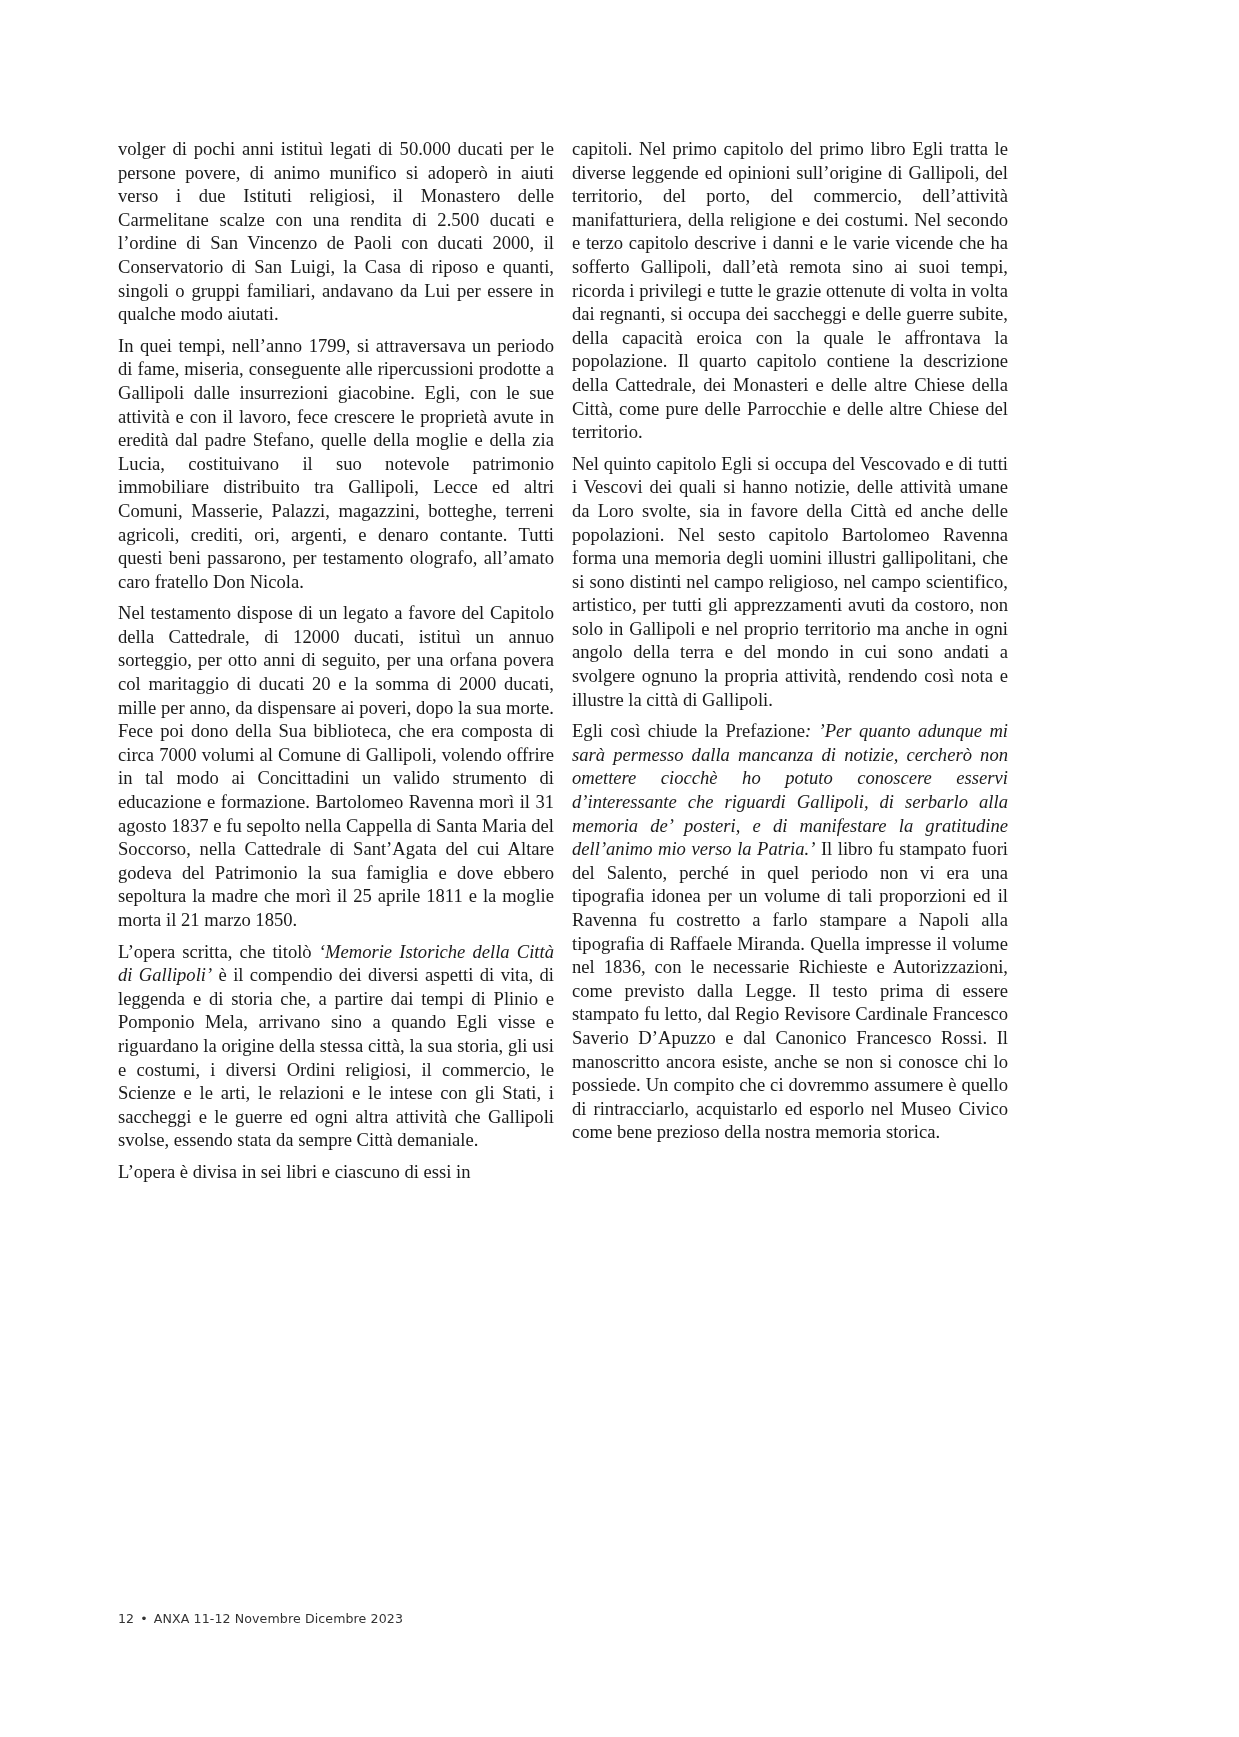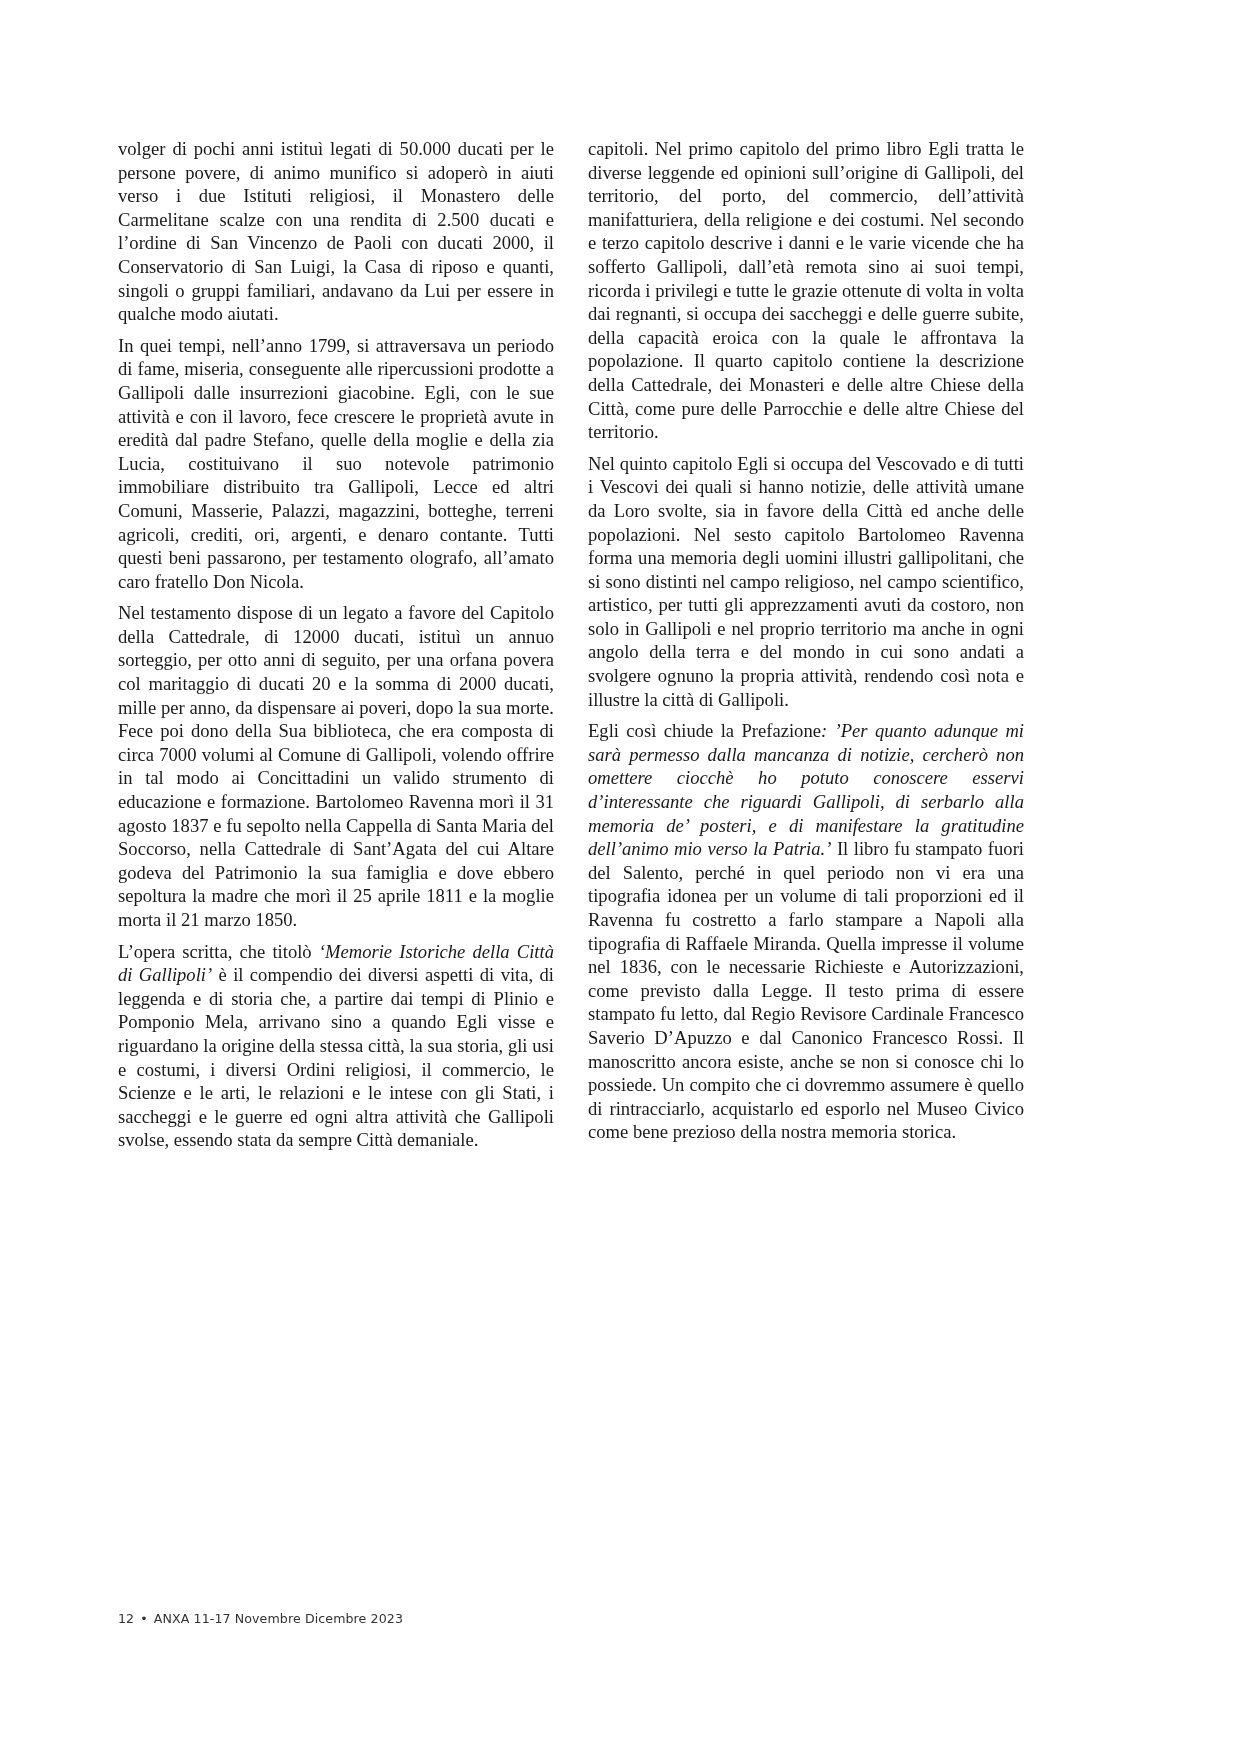--- a/index.html
+++ b/index.html
@@ -5,46 +5,47 @@
   html, body { margin: 0; padding: 0; background: #ffffff; }
   body { width: 1239px; height: 1737px; position: relative; overflow: hidden; }
   .page { position: absolute; left: 0; top: 0; width: 1239px; height: 1737px; background: #fff; }
   .col {
     position: absolute; top: 137px; width: 436px;
     font-family: "Liberation Serif", serif;
     font-size: 18.6px; line-height: 23.6px; color: #1a1a1a;
     text-align: justify;
   }
   .col-left { left: 118px; }
-  .col-right { left: 588px; }
+  .col-right { left: 572px; }
   .col p { margin: 0; }
   .col p + p { margin-top: 8px; }
   .bi { font-weight: normal; font-style: italic; }
   .footer {
     position: absolute; left: 118px; top: 1611px;
     font-family: "DejaVu Sans", sans-serif;
     font-size: 12.6px; color: #333; letter-spacing: 0.1px;
   }
   .footer .dot { margin: 0 6px; }
 </style>
 </head>
 <body>
 
 <div class="page">
 
   <div class="col col-left">
     <p>volger di pochi anni istituì legati di 50.000 ducati per le persone povere, di animo munifico si adoperò in aiuti verso i due Istituti religiosi, il Monastero delle Carmelitane scalze con una rendita di 2.500 ducati e l’ordine di San Vincenzo de Paoli con ducati 2000, il Conservatorio di San Luigi, la Casa di riposo e quanti, singoli o gruppi familiari, andavano da Lui per essere in qualche modo aiutati.</p>
     <p>In quei tempi, nell’anno 1799, si attraversava un periodo di fame, miseria, conseguente alle ripercussioni prodotte a Gallipoli dalle insurrezioni giacobine. Egli, con le sue attività e con il lavoro, fece crescere le proprietà avute in eredità dal padre Stefano, quelle della moglie e della zia Lucia, costituivano il suo notevole patrimonio immobiliare distribuito tra Gallipoli, Lecce ed altri Comuni, Masserie, Palazzi, magazzini, botteghe, terreni agricoli, crediti, ori, argenti, e denaro contante. Tutti questi beni passarono, per testamento olografo, all’amato caro fratello Don Nicola.</p>
     <p>Nel testamento dispose di un legato a favore del Capitolo della Cattedrale, di 12000 ducati, istituì un annuo sorteggio, per otto anni di seguito, per una orfana povera col maritaggio di ducati 20 e la somma di 2000 ducati, mille per anno, da dispensare ai poveri, dopo la sua morte. Fece poi dono della Sua biblioteca, che era composta di circa 7000 volumi al Comune di Gallipoli, volendo offrire in tal modo ai Concittadini un valido strumento di educazione e formazione. Bartolomeo Ravenna morì il 31 agosto 1837 e fu sepolto nella Cappella di Santa Maria del Soccorso, nella Cattedrale di Sant’Agata del cui Altare godeva del Patrimonio la sua famiglia e dove ebbero sepoltura la madre che morì il 25 aprile 1811 e la moglie morta il 21 marzo 1850.</p>
     <p><span>L’opera scritta, che titolò </span><span class="bi">‘Memorie Istoriche della Città di Gallipoli’</span><span> è il compendio dei diversi aspetti di vita, di leggenda e di storia che, a partire dai tempi di Plinio e Pomponio Mela, arrivano sino a quando Egli visse e riguardano la origine della stessa città, la sua storia, gli usi e costumi, i diversi Ordini religiosi, il commercio, le Scienze e le arti, le relazioni e le intese con gli Stati, i saccheggi e le guerre ed ogni altra attività che Gallipoli svolse, essendo stata da sempre Città demaniale.</span></p>
+    <p>L’opera è divisa in sei libri e ciascuno di essi in</p>
   </div>
 
   <div class="col col-right">
     <p>capitoli. Nel primo capitolo del primo libro Egli tratta le diverse leggende ed opinioni sull’origine di Gallipoli, del territorio, del porto, del commercio, dell’attività manifatturiera, della religione e dei costumi. Nel secondo e terzo capitolo descrive i danni e le varie vicende che ha sofferto Gallipoli, dall’età remota sino ai suoi tempi, ricorda i privilegi e tutte le grazie ottenute di volta in volta dai regnanti, si occupa dei saccheggi e delle guerre subite, della capacità eroica con la quale le affrontava la popolazione. Il quarto capitolo contiene la descrizione della Cattedrale, dei Monasteri e delle altre Chiese della Città, come pure delle Parrocchie e delle altre Chiese del territorio.</p>
     <p>Nel quinto capitolo Egli si occupa del Vescovado e di tutti i Vescovi dei quali si hanno notizie, delle attività umane da Loro svolte, sia in favore della Città ed anche delle popolazioni. Nel sesto capitolo Bartolomeo Ravenna forma una memoria degli uomini illustri gallipolitani, che si sono distinti nel campo religioso, nel campo scientifico, artistico, per tutti gli apprezzamenti avuti da costoro, non solo in Gallipoli e nel proprio territorio ma anche in ogni angolo della terra e del mondo in cui sono andati a svolgere ognuno la propria attività, rendendo così nota e illustre la città di Gallipoli.</p>
     <p><span>Egli così chiude la Prefazione</span><span class="bi">: ’Per quanto adunque mi sarà permesso dalla mancanza di notizie, cercherò non omettere ciocchè ho potuto conoscere esservi d’interessante che riguardi Gallipoli, di serbarlo alla memoria de’ posteri, e di manifestare la gratitudine dell’animo mio verso la Patria.’</span><span> Il libro fu stampato fuori del Salento, perché in quel periodo non vi era una tipografia idonea per un volume di tali proporzioni ed il Ravenna fu costretto a farlo stampare a Napoli alla tipografia di Raffaele Miranda. Quella impresse il volume nel 1836, con le necessarie Richieste e Autorizzazioni, come previsto dalla Legge. Il testo prima di essere stampato fu letto, dal Regio Revisore Cardinale Francesco Saverio D’Apuzzo e dal Canonico Francesco Rossi. Il manoscritto ancora esiste, anche se non si conosce chi lo possiede. Un compito che ci dovremmo assumere è quello di rintracciarlo, acquistarlo ed esporlo nel Museo Civico come bene prezioso della nostra memoria storica.</span></p>
   </div>
 
   <div class="footer">
-    <span>12</span><span class="dot">•</span><span>ANXA 11-17 Novembre Dicembre 2023</span>
+    <span>12</span><span class="dot">•</span><span>ANXA 11-12 Novembre Dicembre 2023</span>
   </div>
 
 </div>
 
 </body></html>

